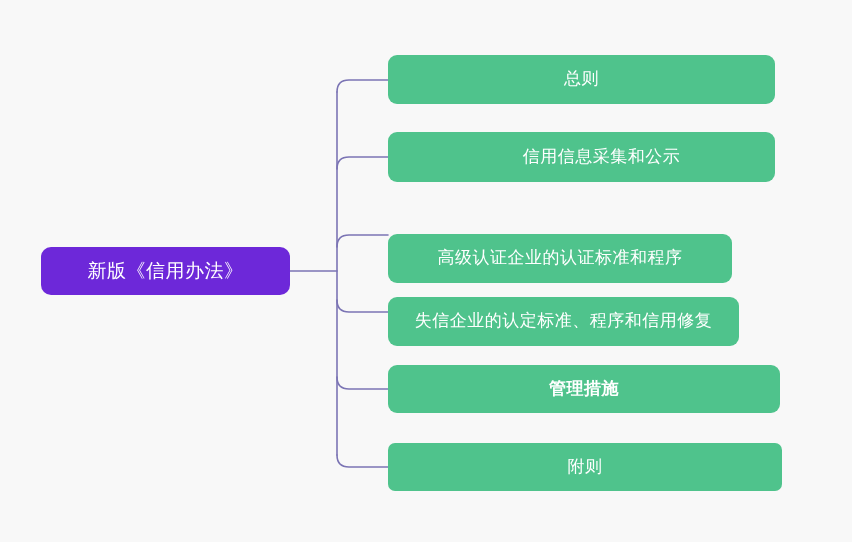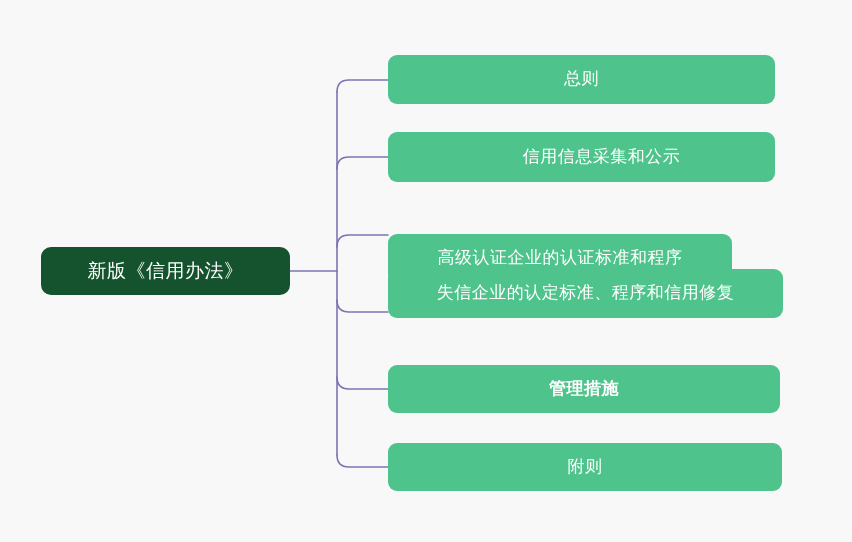--- a/index.html
+++ b/index.html
@@ -34,21 +34,21 @@
     display: flex;
     align-items: center;
     justify-content: center;
     color: #ffffff;
     text-align: center;
     line-height: 1.2;
     letter-spacing: 0.5px;
     user-select: none;
   }
   .node-root {
-    background: #14532d;
+    background: #6d28d9;
     border-radius: 10px;
     font-size: 19px;
     left: 41px;
     top: 247px;
     width: 249px;
     height: 48px;
   }
   .node-branch {
     background: #4fc38c;
     border-radius: 9px;
@@ -95,25 +95,25 @@
   </div>
 
   <div class="node node-branch" style="top:132px; height:50px; width:387px;padding-left:40px;">
     <span class="node-label">信用信息采集和公示</span>
   </div>
 
   <div class="node node-branch" style="top:210px; height:49px; width:344px;margin-top:24px;">
     <span class="node-label">高级认证企业的认证标准和程序</span>
   </div>
 
-  <div class="node node-branch" style="top:269px; height:49px; width:395px;">
+  <div class="node node-branch" style="top:297px; height:49px; width:351px;">
     <span class="node-label">失信企业的认定标准、程序和信用修复</span>
   </div>
 
   <div class="node node-branch" style="top:365px; height:48px; width:392px;font-weight:bold;">
     <span class="node-label">管理措施</span>
   </div>
 
-  <div class="node node-branch" style="top:443px; height:48px; width:394px;">
+  <div class="node node-branch" style="top:443px; height:48px; width:394px;border-radius:7px;">
     <span class="node-label">附则</span>
   </div>
 
 </div>
 
 </body></html>

